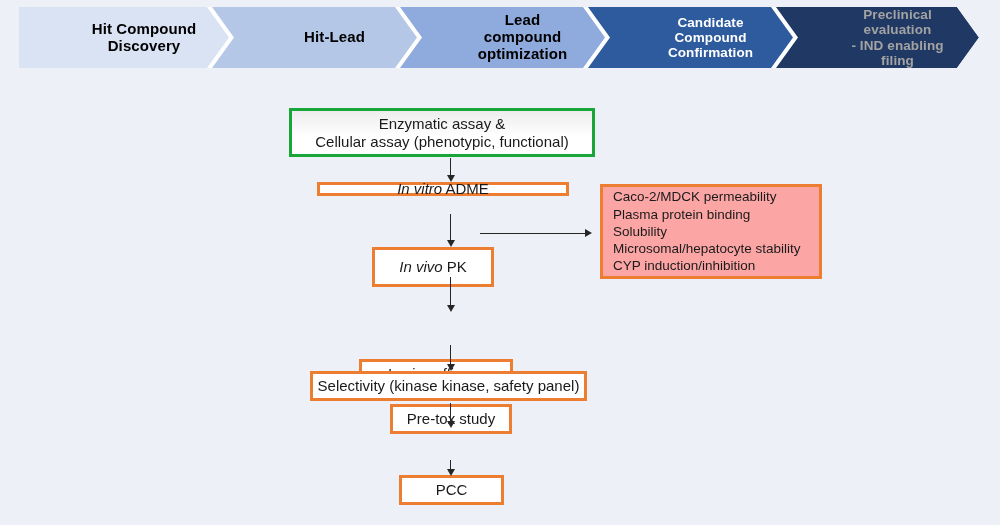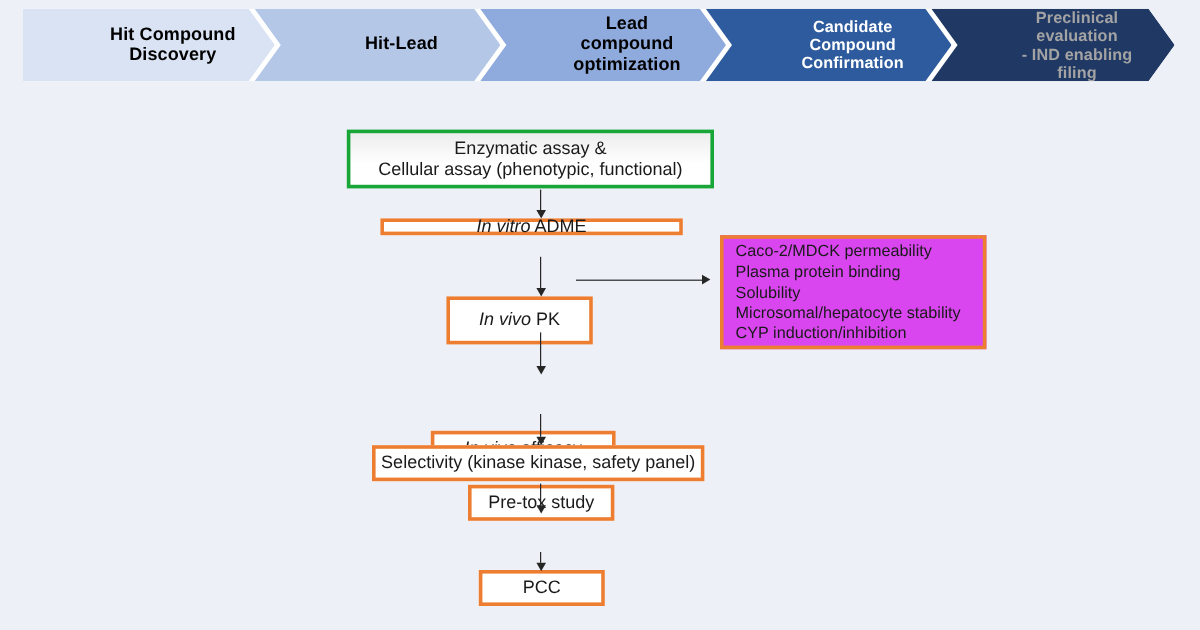--- a/index.html
+++ b/index.html
@@ -41,22 +41,22 @@
   }
   .n-enzymatic   { left:289px; top:108px; width:306px; height:49px; }
   .n-adme        { left:317px; top:182px; width:252px; height:14px; }
   .n-pk          { left:372px; top:247px; width:122px; height:40px; }
   .n-efficacy    { left:359px; top:313px; width:154px; height:30px;margin-top:46px; }
   .n-selectivity { left:310px; top:371px; width:277px; height:30px; }
   .n-pretox      { left:390px; top:404px; width:122px; height:30px; }
   .n-pcc         { left:399px; top:475px; width:105px; height:30px; }
 
   .side-panel {
-    position:absolute; left:600px; top:196px; width:222px; height:95px;
-    background:#d946ef; border:3px solid #ed7d31;
+    position:absolute; left:600px; top:184px; width:222px; height:95px;
+    background:#fca5a5; border:3px solid #ed7d31;
     padding:5px 10px; font-size:13.5px; color:#1a1a1a; line-height:1.28;
     display:flex; flex-direction:column; justify-content:center; text-align:left;
   }
 
   
   .varrow { position:absolute; left:450px; width:0; border-left:1.5px solid #262626; }
   .varrow::after {
     content:""; position:absolute; bottom:-7px; left:-4.2px;
     border:4px solid transparent; border-bottom:none; border-top:7px solid #262626;
   }

